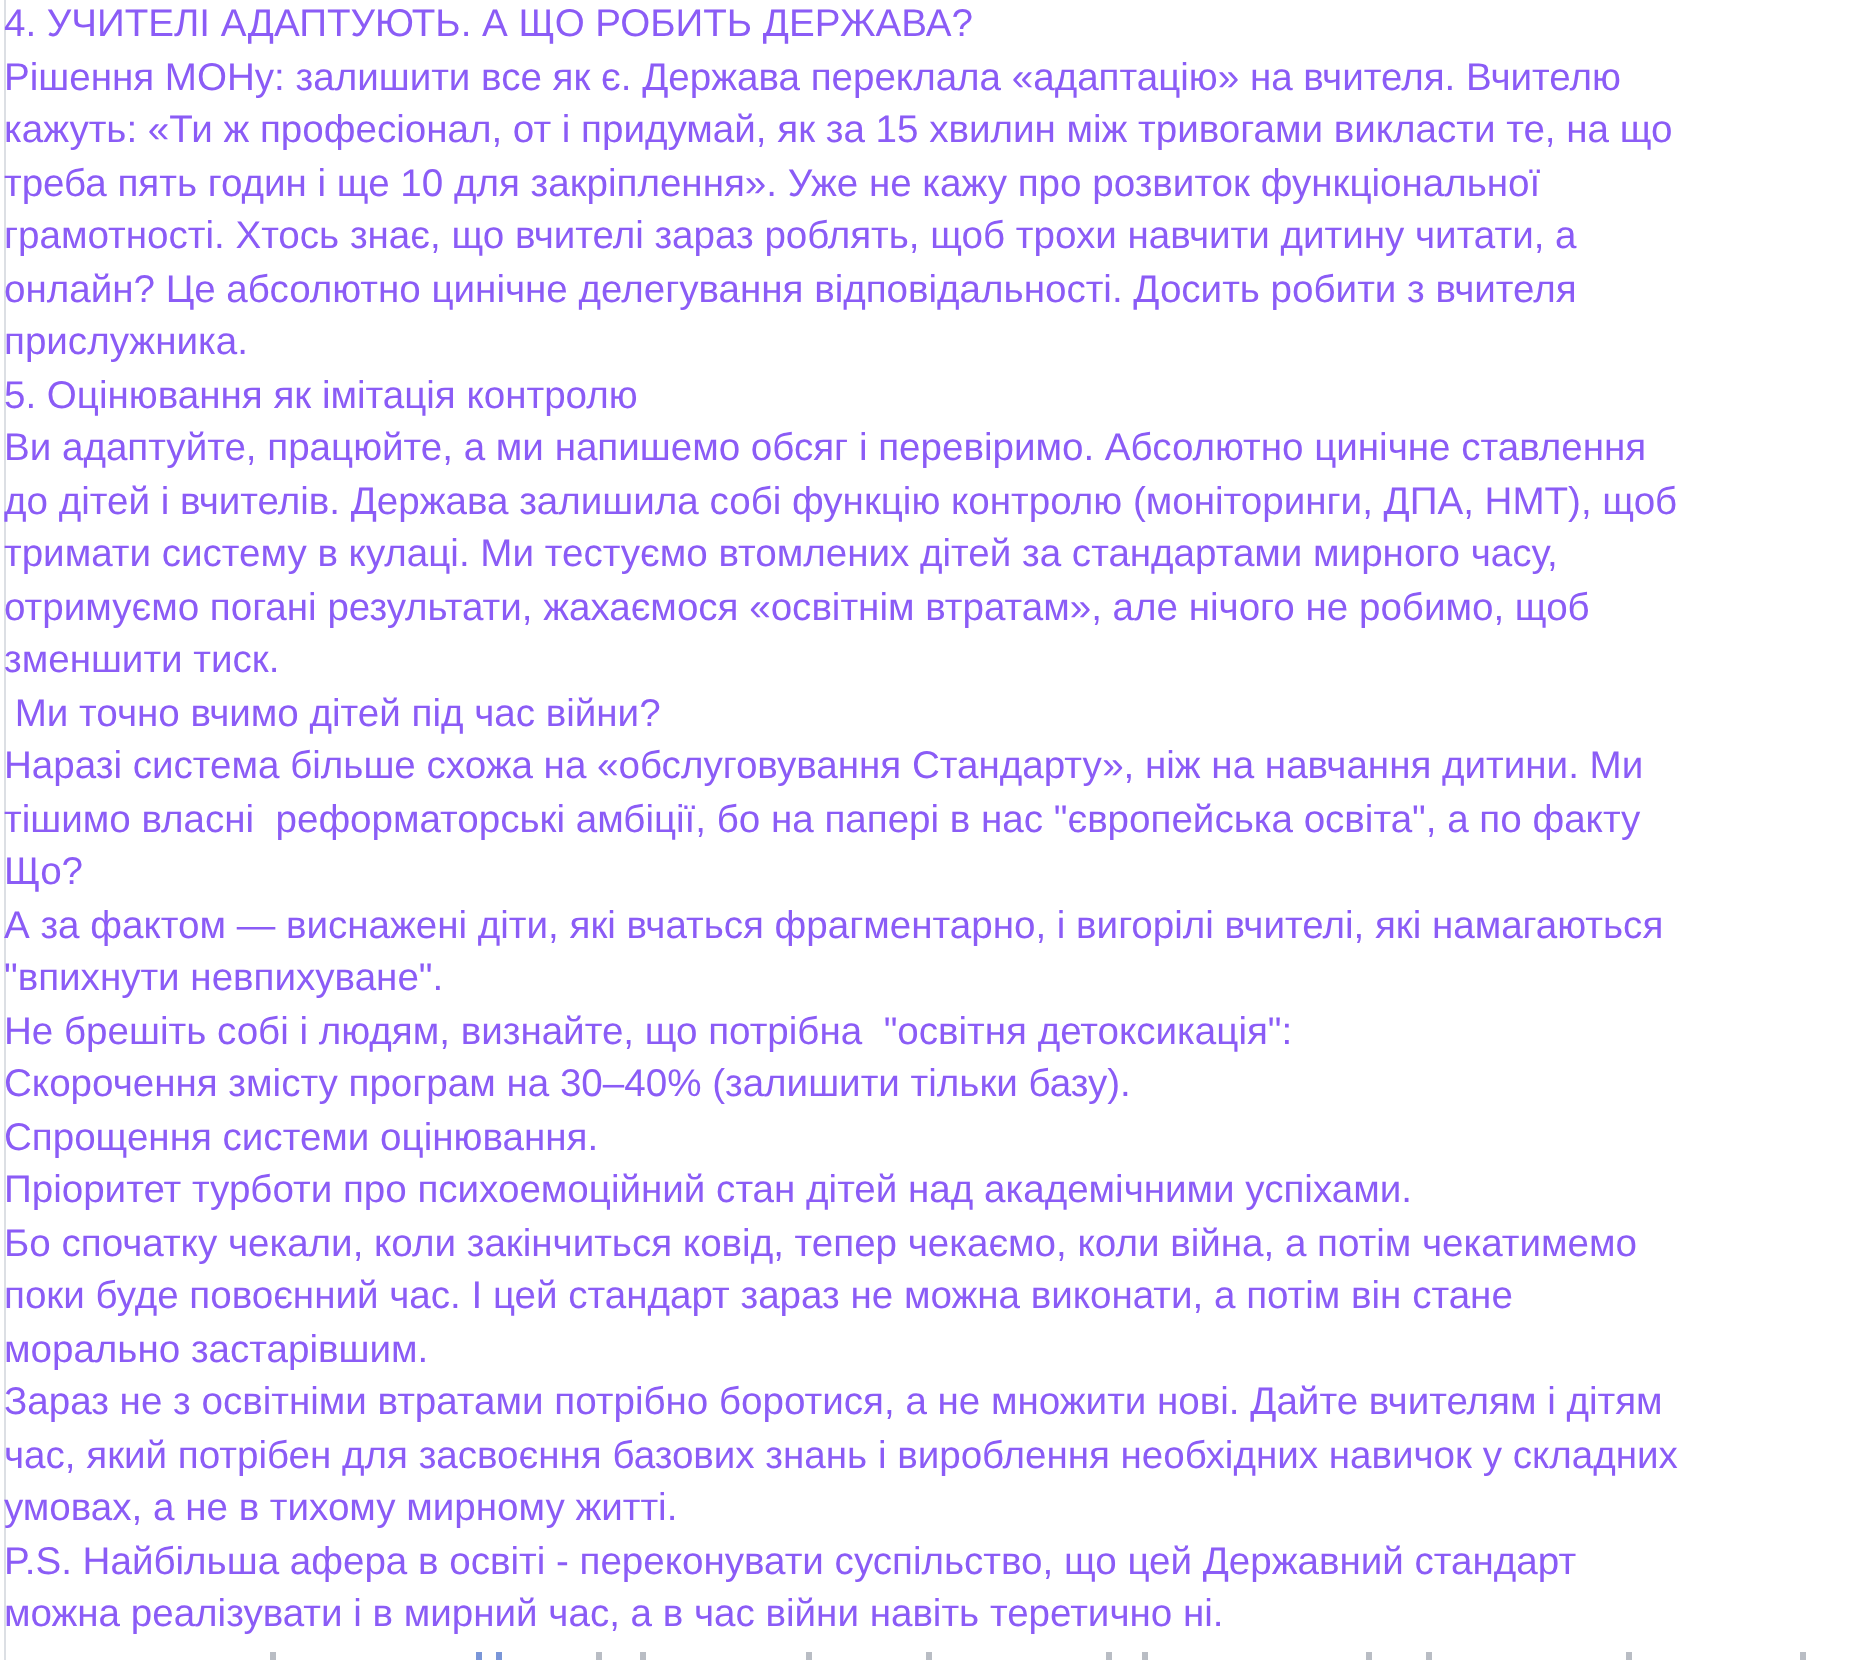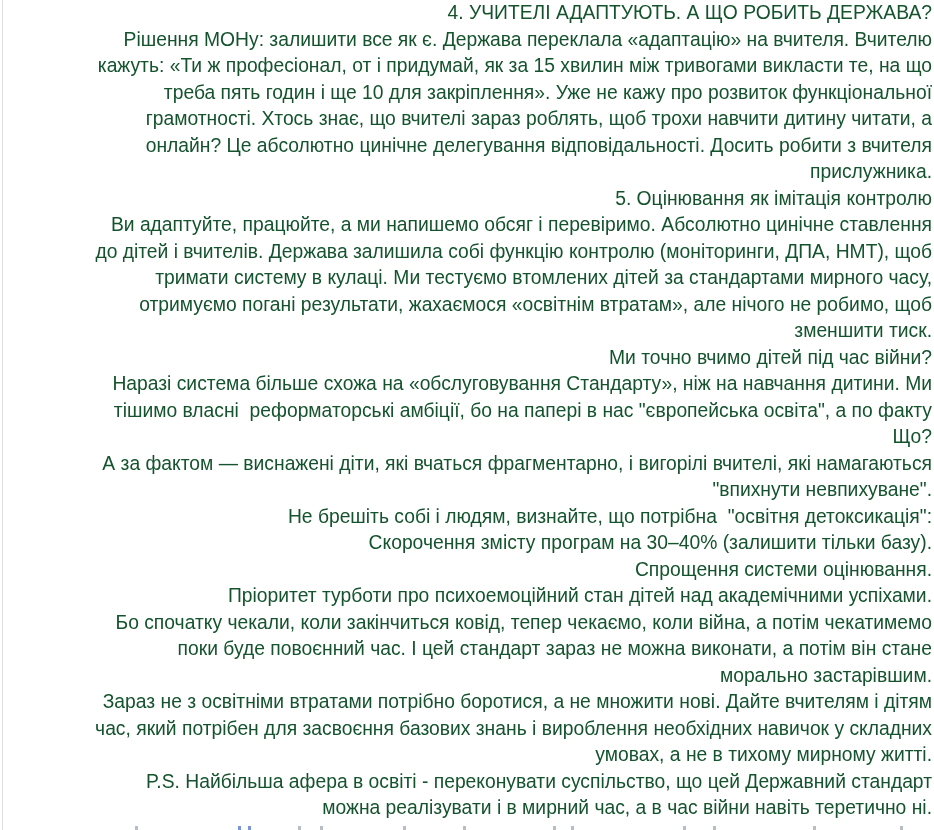--- a/index.html
+++ b/index.html
@@ -17,28 +17,27 @@
   .left-edge-line {
     position: absolute;
     left: 2px;
     top: 0;
     width: 1px;
     height: 830px;
     background: #dcdfe4;
   }
   .post-body {
     position: absolute;
-    left: 17px;
+    left: 2px;
     top: 0;
     width: 915px;
-    color: #14532d;
+    color: #8b5cf6;
     font-size: 19.3px;
     line-height: 26.5px;
     white-space: pre;
-    text-align: right;
   }
   .text-line {
     height: 26.5px;
     overflow: hidden;
   }
   
   .truncated-text-line {
     position: absolute;
     left: 17px;
     top: 825px;

